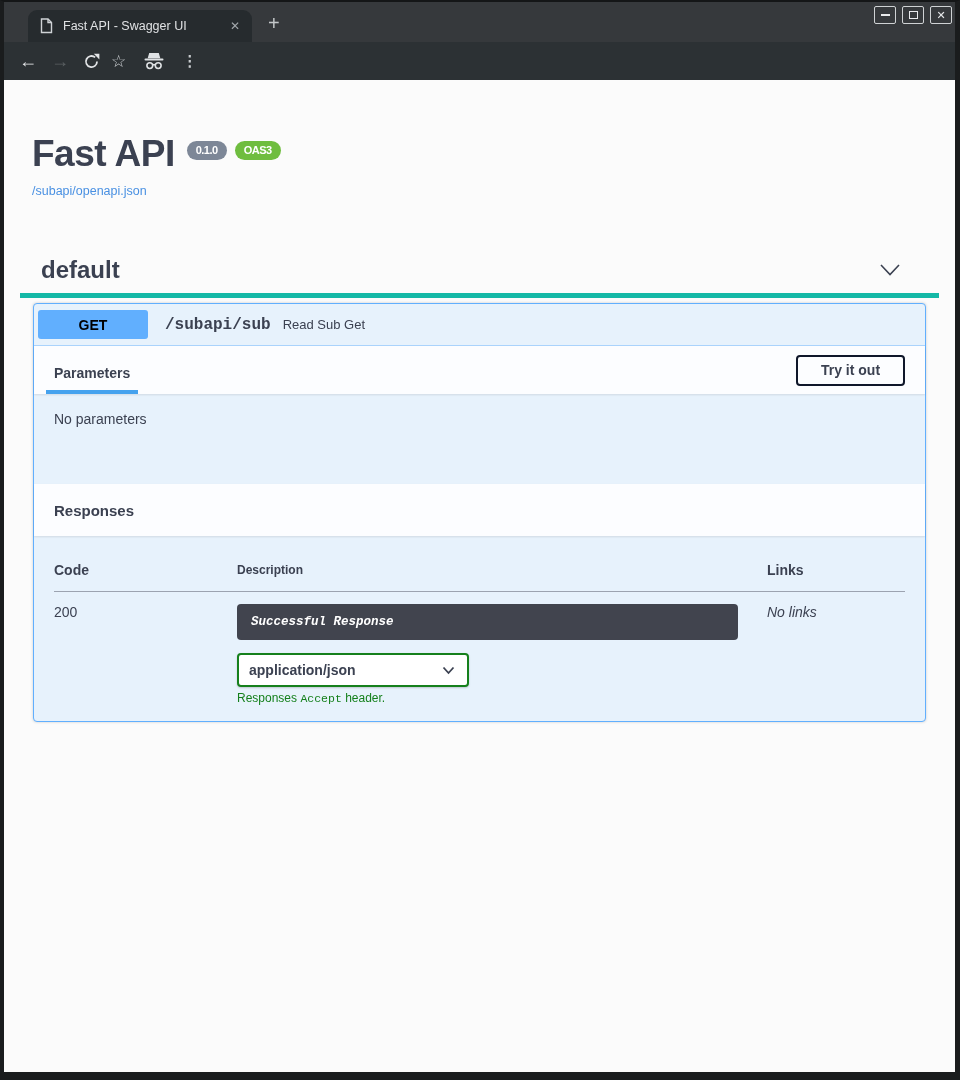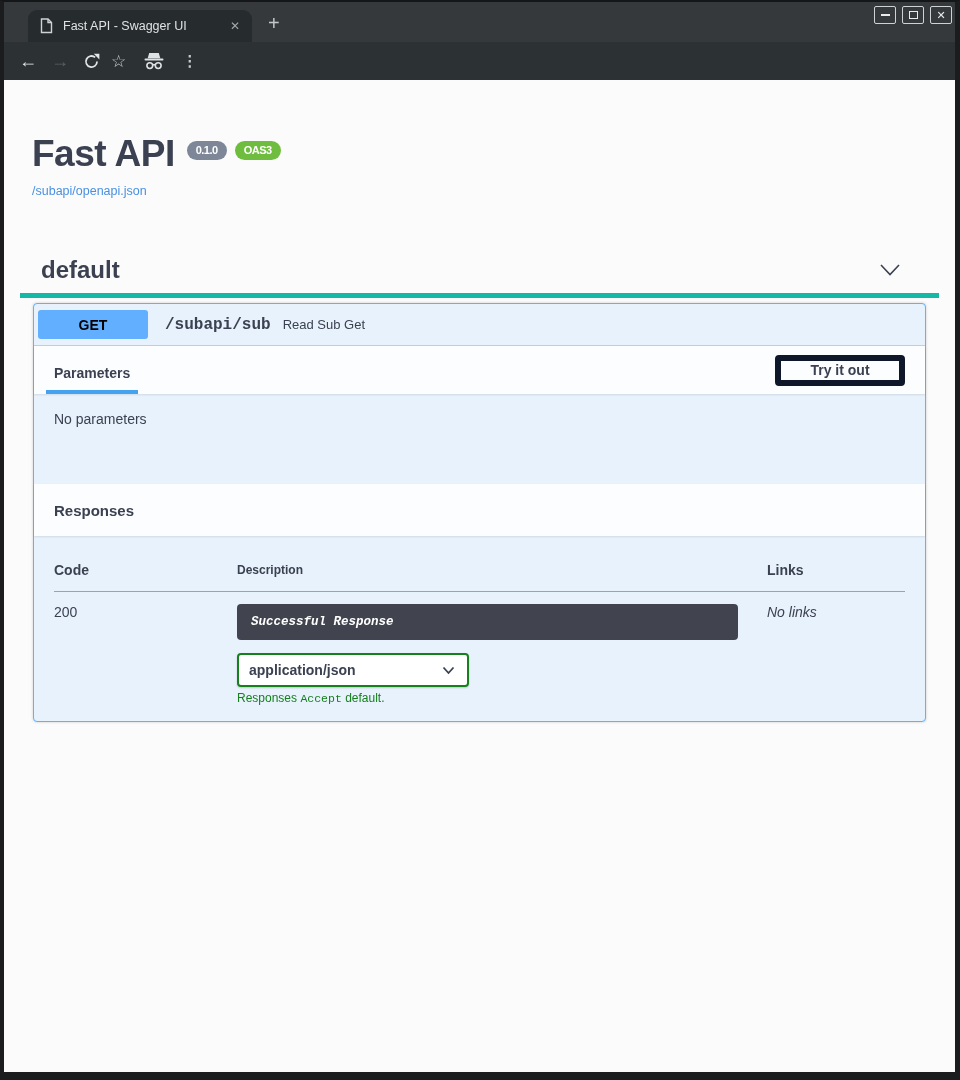--- a/index.html
+++ b/index.html
@@ -68,22 +68,22 @@
   .method-btn { width:110px; height:29px; background:var(--method_get,#61affe); color:#000000;
     font-weight:bold; font-size:14px; border:none; border-radius:3px; cursor:pointer; }
   .op-path { font-family:"Liberation Mono","DejaVu Sans Mono",monospace; font-weight:bold;
     font-size:16px; margin-left:17px; }
   .op-desc { font-size:13px; margin-left:12px; }
 
   .section-header { background:rgba(255,255,255,.86); box-shadow:0 1px 2px rgba(0,0,0,.1);
     display:flex; justify-content:space-between; height:48px; padding:0 20px 0 12px;align-items:flex-end; }
   .tab-item { align-self:flex-end; padding:0 8px 9px; border-bottom:4px solid var(--tab_underline,#45a2ee);
     font-size:14px; font-weight:bold; cursor:pointer; }
-  .try-btn { align-self:center; width:130px; height:31px; background:transparent;
-    border:6px solid #0f172a; border-radius:4px; color:var(--text,#3b4151);
+  .try-btn { align-self:center; width:109px; height:31px; background:transparent;
+    border:2px solid #0f172a; border-radius:4px; color:var(--text,#3b4151);
     font-weight:bold; font-size:14px; font-family:"Liberation Sans",sans-serif; cursor:pointer; }
 
   .op-body { height:90px; padding:17px 20px; font-size:14px; }
 
   .responses-header { background:rgba(255,255,255,.86); box-shadow:0 1px 2px rgba(0,0,0,.1);
     height:52px; display:flex; align-items:center; padding:0 20px;
     font-size:15px; font-weight:bold; }
 
   .responses-body { padding:26px 20px 16px; border-radius:0 0 4px 4px; }
   table.res { width:100%; border-collapse:collapse; table-layout:fixed; }
@@ -215,21 +215,21 @@
                   <div class="markdown-box">Successful Response</div>
                   <div class="media-type">
                     <div class="media-select">
                       <span class="media-select-label">application/json</span>
                       <span style="display:flex;">
                         <svg width="13" height="9" viewBox="0 0 13 9">
                           <path d="M1.5 1.5 L6.5 7 L11.5 1.5" fill="none" stroke="#3b4151" stroke-width="1.8"></path>
                         </svg>
                       </span>
                     </div>
-                    <div class="accept-hint"><span>Responses</span> <code>Accept</code> <span>default.</span></div>
+                    <div class="accept-hint"><span>Responses</span> <code>Accept</code> <span>header.</span></div>
                   </div>
                 </td>
                 <td class="no-links">No links</td>
               </tr>
             </tbody>
           </table>
         </div>
 
       </div>
     </div>

